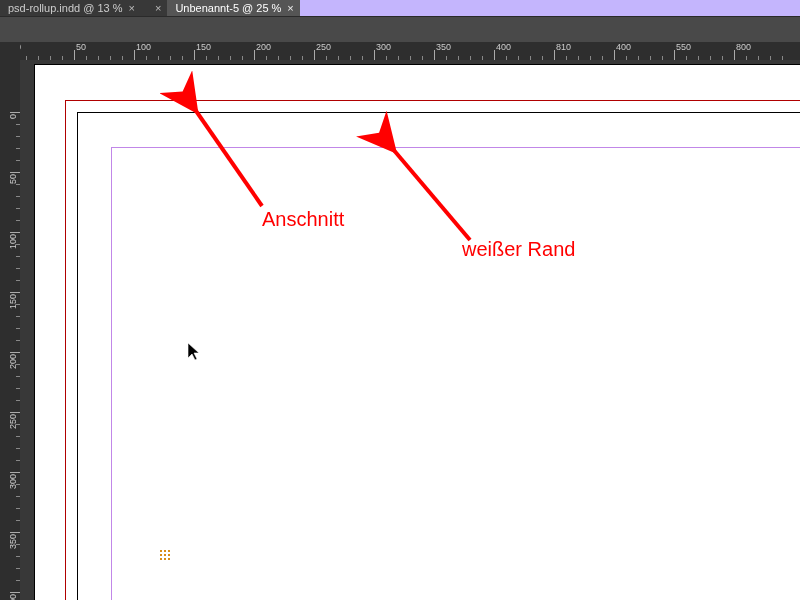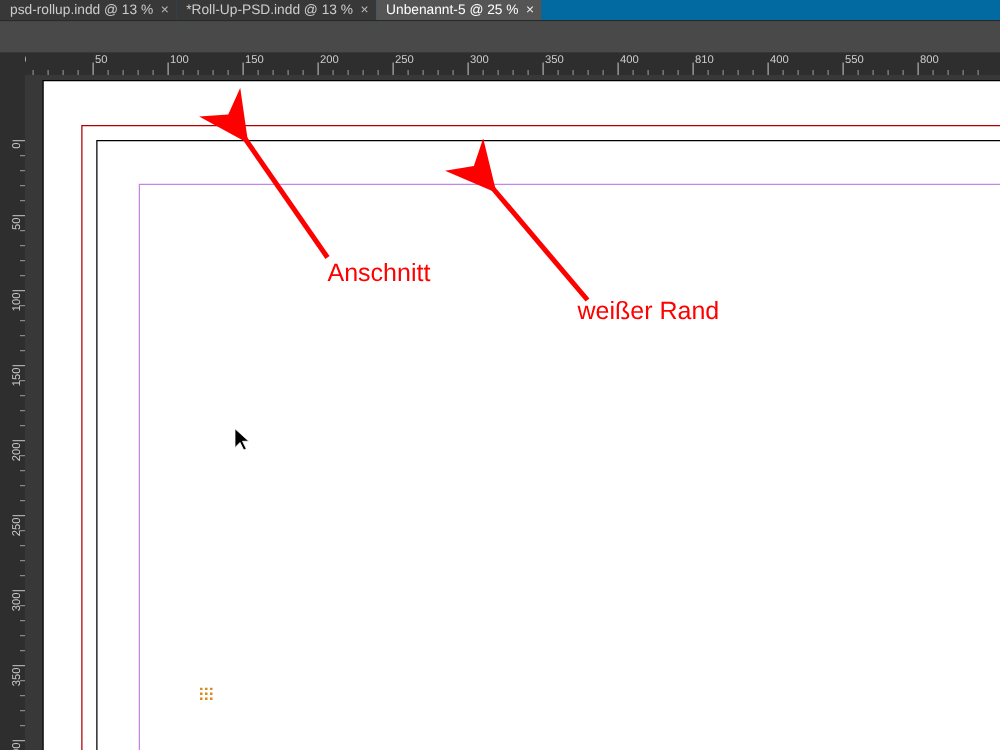--- a/index.html
+++ b/index.html
@@ -10,21 +10,21 @@
     overflow: hidden;
     background: #383838;
     font-family: "Segoe UI", Tahoma, sans-serif;
     font-size: 12px;
     color: #ccc;
     position: relative;
   }
   
   .tab-bar {
     height: 16px;
-    background: #0369a1;
+    background: #c4b5fd;
     display: flex;
     align-items: flex-end;
     border-bottom: 1px solid #2a2a2a;
   }
   .tab {
     height: 16px;
     line-height: 16px;
     padding: 0 6px 0 8px;
     font-size: 11px;
     color: #ccc;
@@ -167,21 +167,20 @@
 </style>
 </head>
 <body>
 
 <div class="tab-bar">
   <div class="tab">
     <span>psd-rollup.indd @ 13 %</span>
     <span class="tab-close">×</span>
   </div>
   <div class="tab">
-    <span>*Roll-Up-PSD.indd @ 13 %</span>
     <span class="tab-close">×</span>
   </div>
   <div class="tab active">
     <span>Unbenannt-5 @ 25 %</span>
     <span class="tab-close">×</span>
   </div>
 </div>
 
 <div class="option-bar"></div>
 

